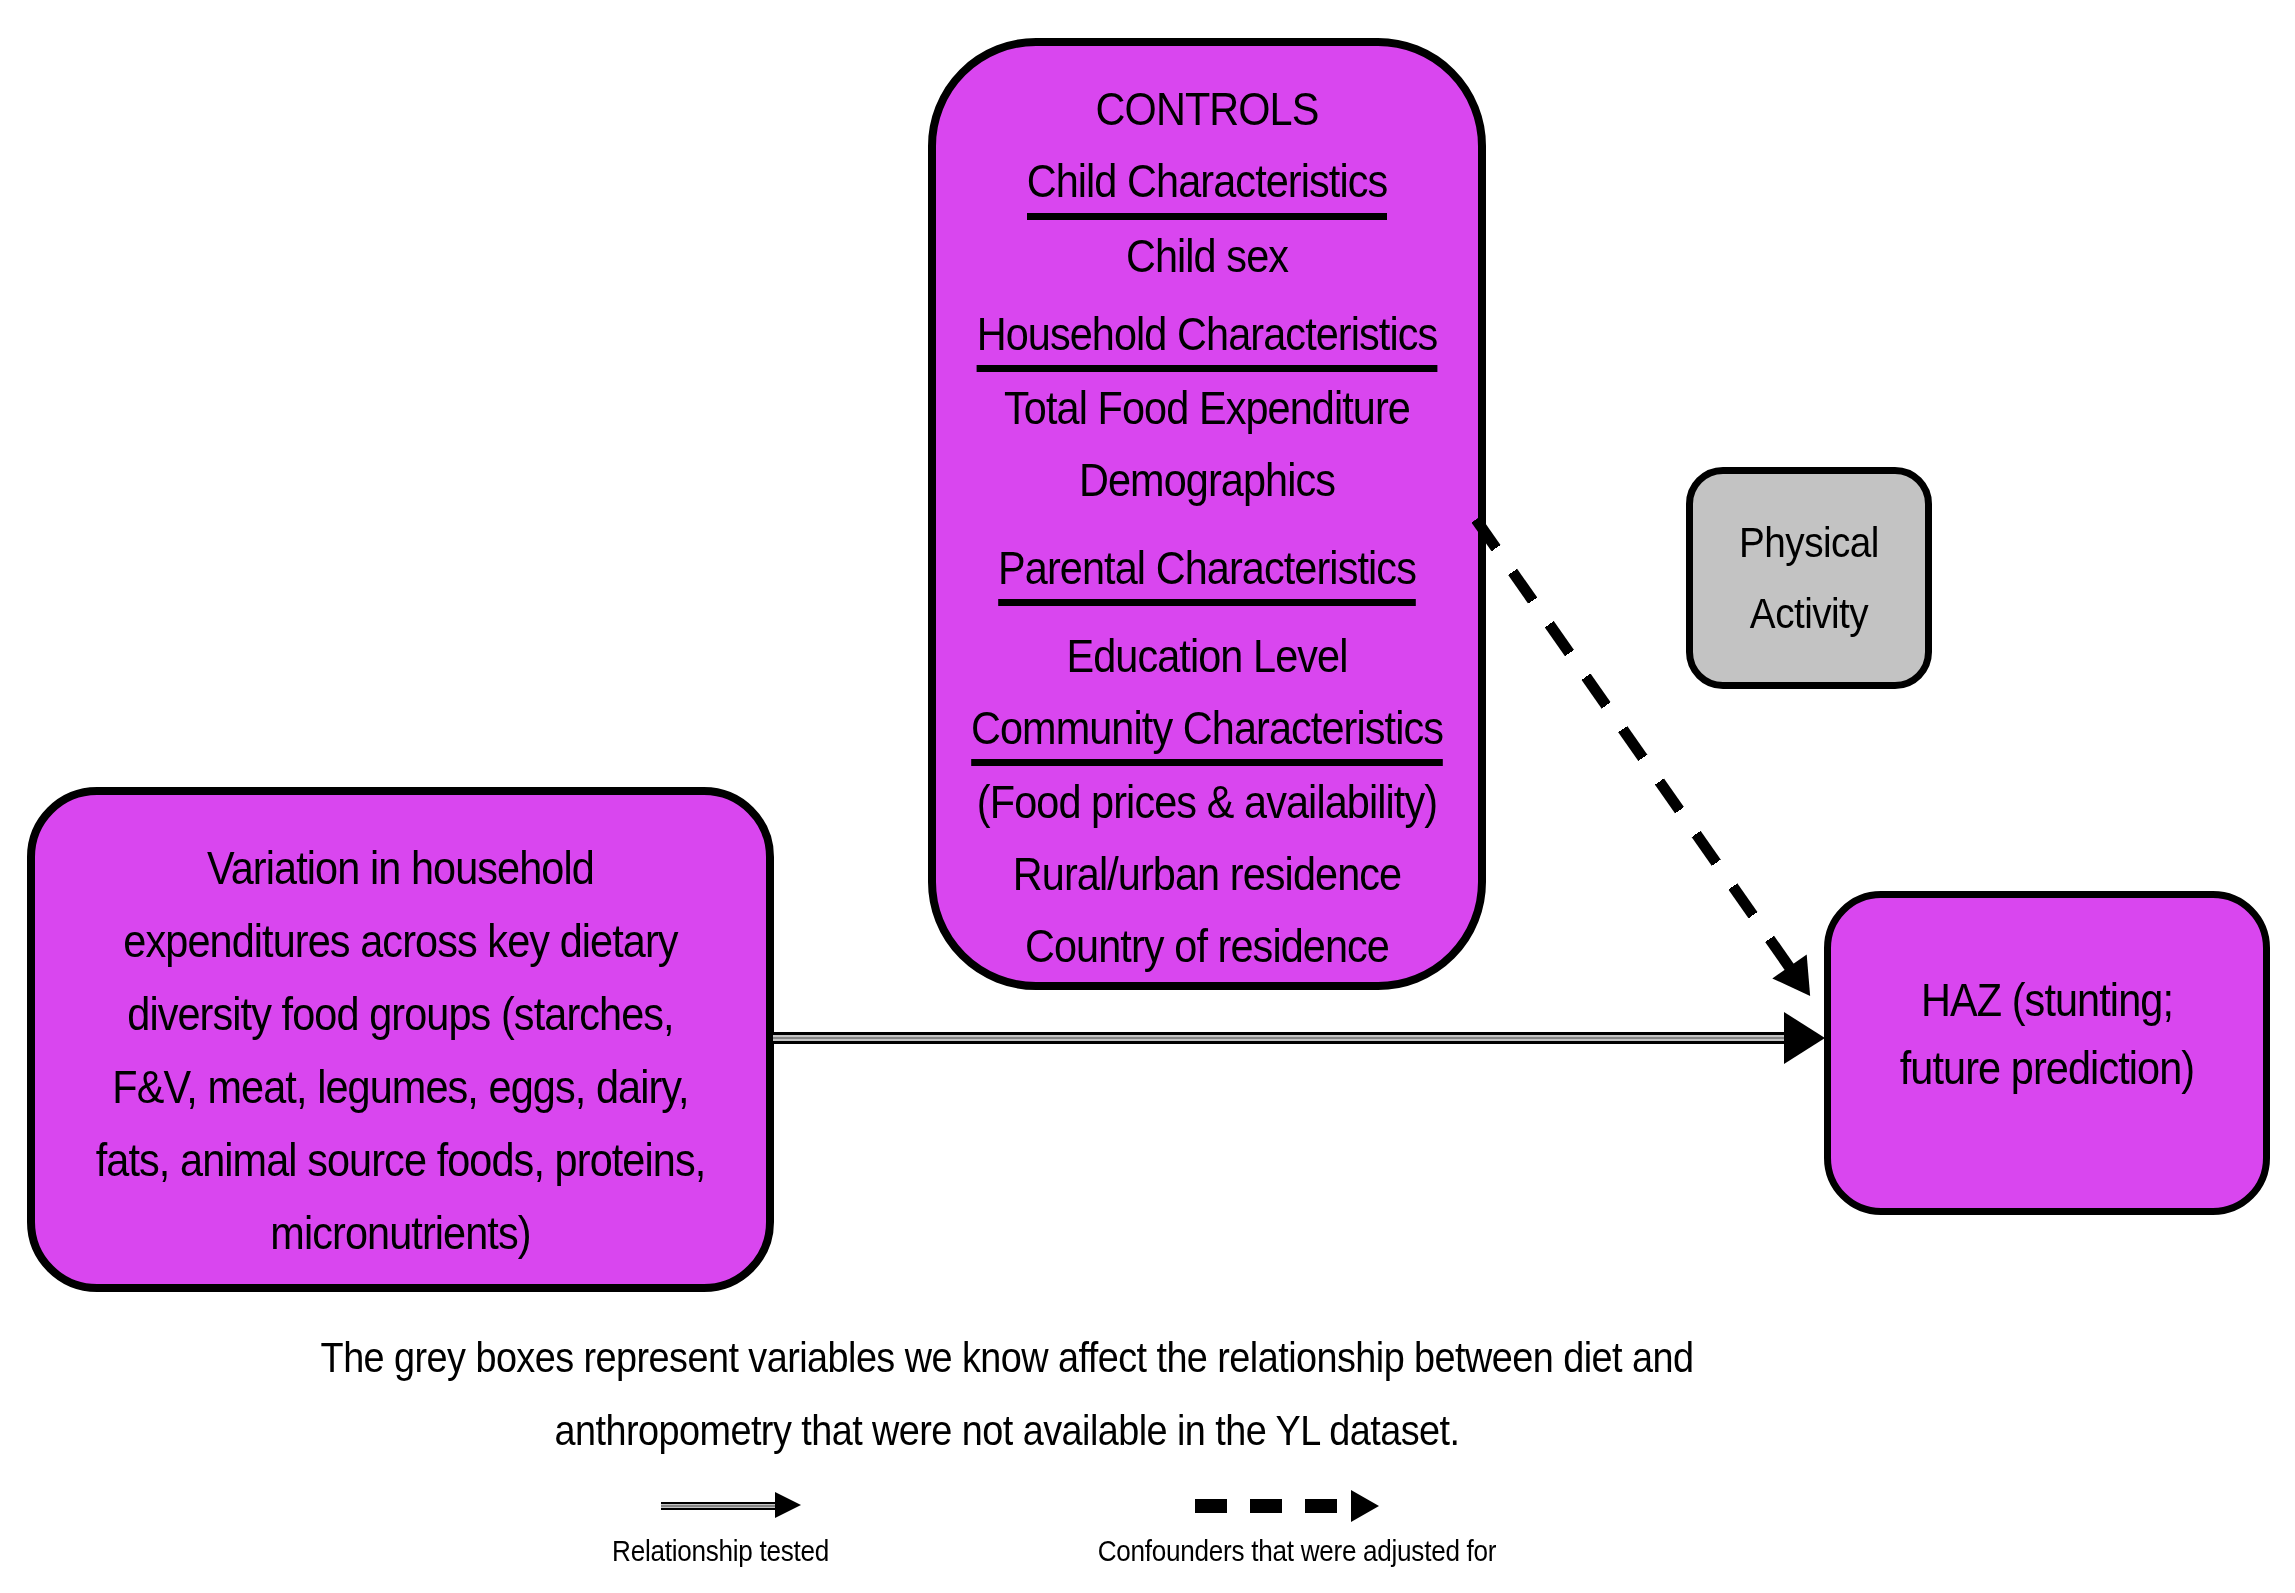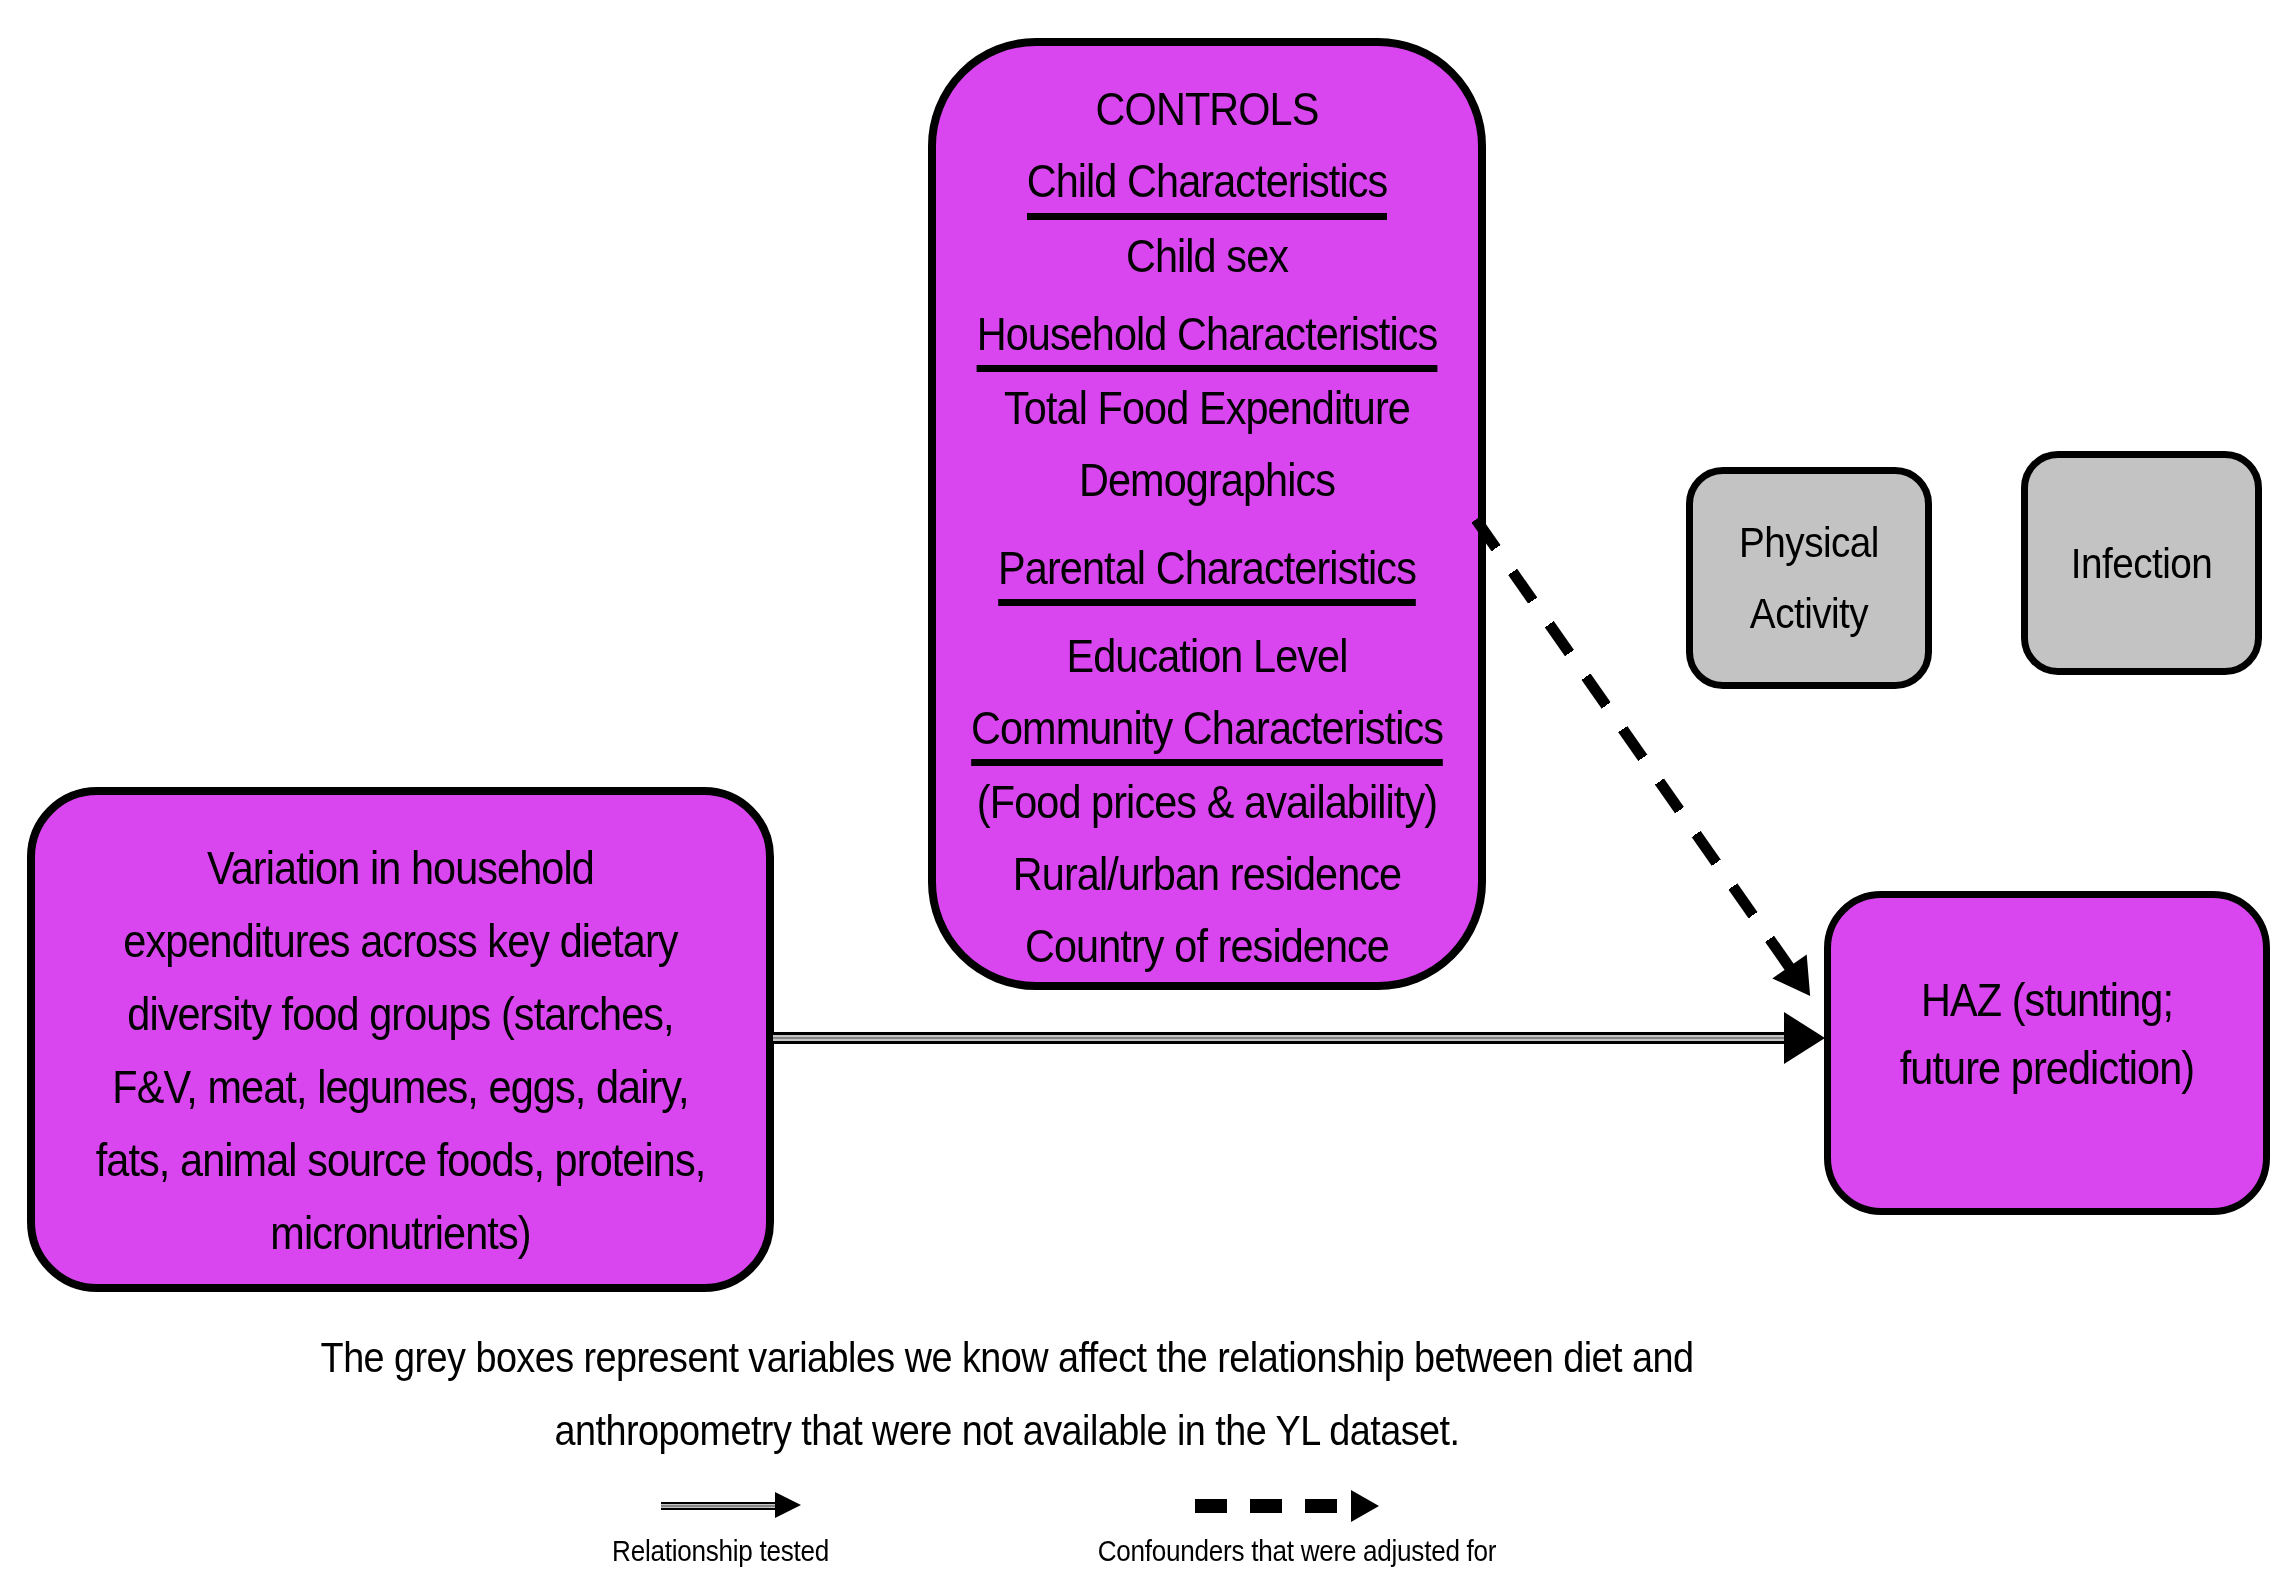--- a/index.html
+++ b/index.html
@@ -21,21 +21,21 @@
   
   #exposure-box{left:27px;top:787px;width:747px;height:505px;border-radius:70px;}
   #exposure-box .content{padding-top:37px;line-height:73px;}
 
   
   #outcome-box{left:1824px;top:891px;width:446px;height:324px;border-radius:57px;border-width:7px;}
   #outcome-box .content{padding-top:68px;line-height:68px;}
 
   
   .greybox{position:absolute;box-sizing:border-box;border:7.6px solid #000;border-radius:37px;
-    display:flex;align-items:center;justify-content:center;text-align:center;
+    display:flex;align-items:center;justify-content:flex-start;text-align:center;
     font-size:43px;line-height:71px;letter-spacing:-0.6px;}
   #physical-activity-box{left:1686px;top:467px;width:246px;height:222px;padding:0 18px;}
   #infection-box{left:2021px;top:451px;width:241px;height:224px;}
 
   
   #main-arrow-shaft{position:absolute;left:773px;top:1032px;width:1017px;height:11.5px;
     background:linear-gradient(180deg,#000 0 22%,#c4c4c4 22% 39%,#858585 39% 61%,#c4c4c4 61% 78%,#000 78% 100%);}
   #main-arrow-head{position:absolute;left:1784px;top:1012px;width:0;height:0;
     border-left:41px solid #000;border-top:26px solid transparent;border-bottom:26px solid transparent;}
 
@@ -99,23 +99,20 @@
       <div class="line">diversity food groups (starches,</div>
       <div class="line">F&amp;V, meat, legumes, eggs, dairy,</div>
       <div class="line">fats, animal source foods, proteins,</div>
       <div class="line">micronutrients)</div>
     </div>
   </div>
 
   <div id="physical-activity-box" class="greybox" style="background:#c3c3c3;">
     <div class="cx">Physical Activity</div>
   </div>
-  <div id="infection-box" class="greybox" style="background:#c3c3c3;">
-    <div class="cx">Infection</div>
-  </div>
 
   <div id="main-arrow-shaft"></div>
   <div id="main-arrow-head"></div>
 
   <div id="confounder-arrow">
     <div class="head"></div>
   </div>
 
   <div id="caption" class="cx">
     <div>The grey boxes represent variables we know affect the relationship between diet and</div>

